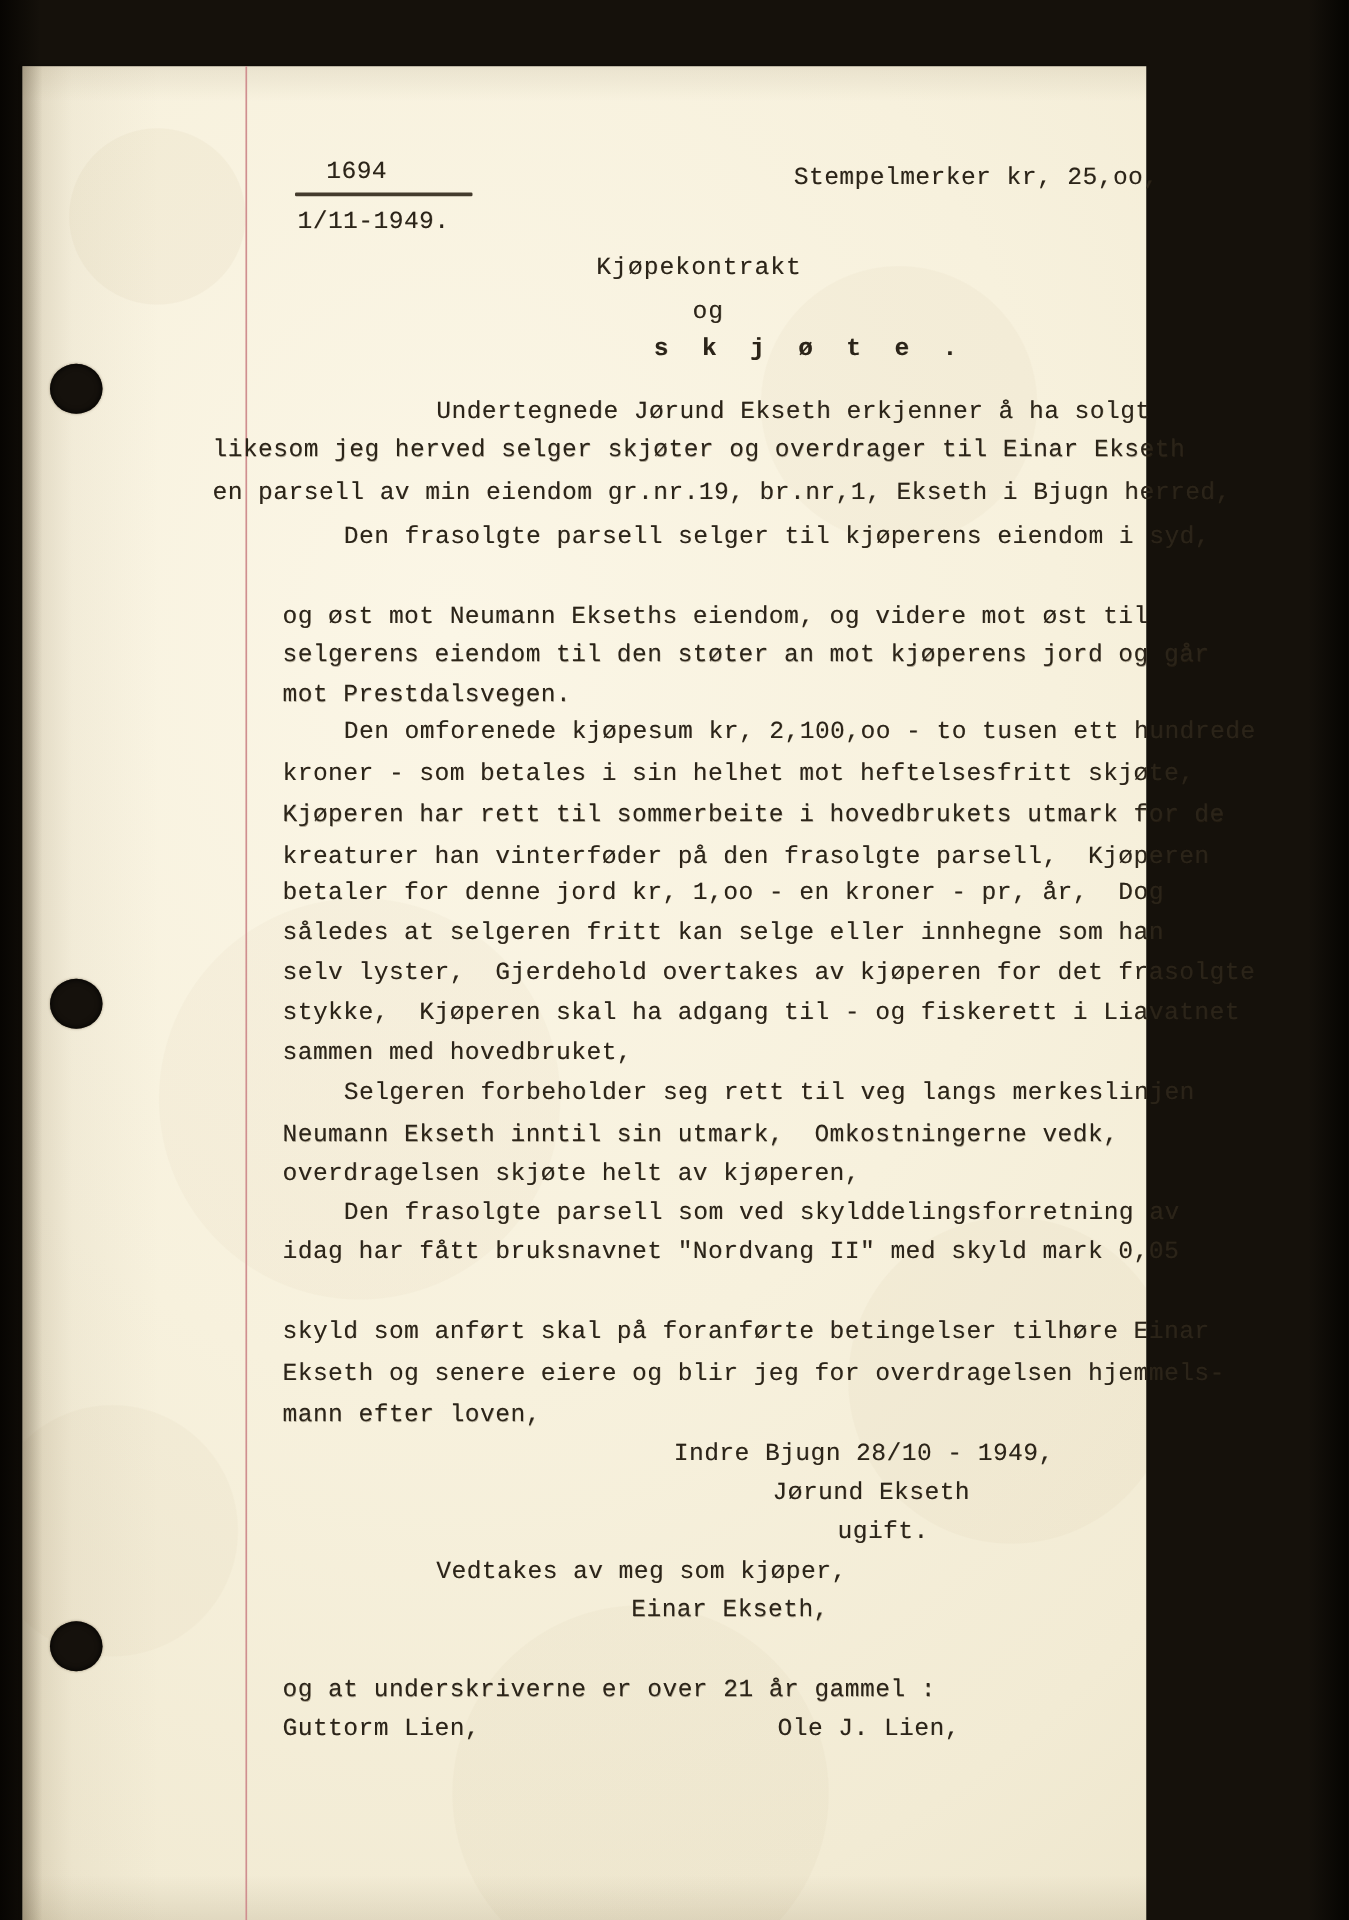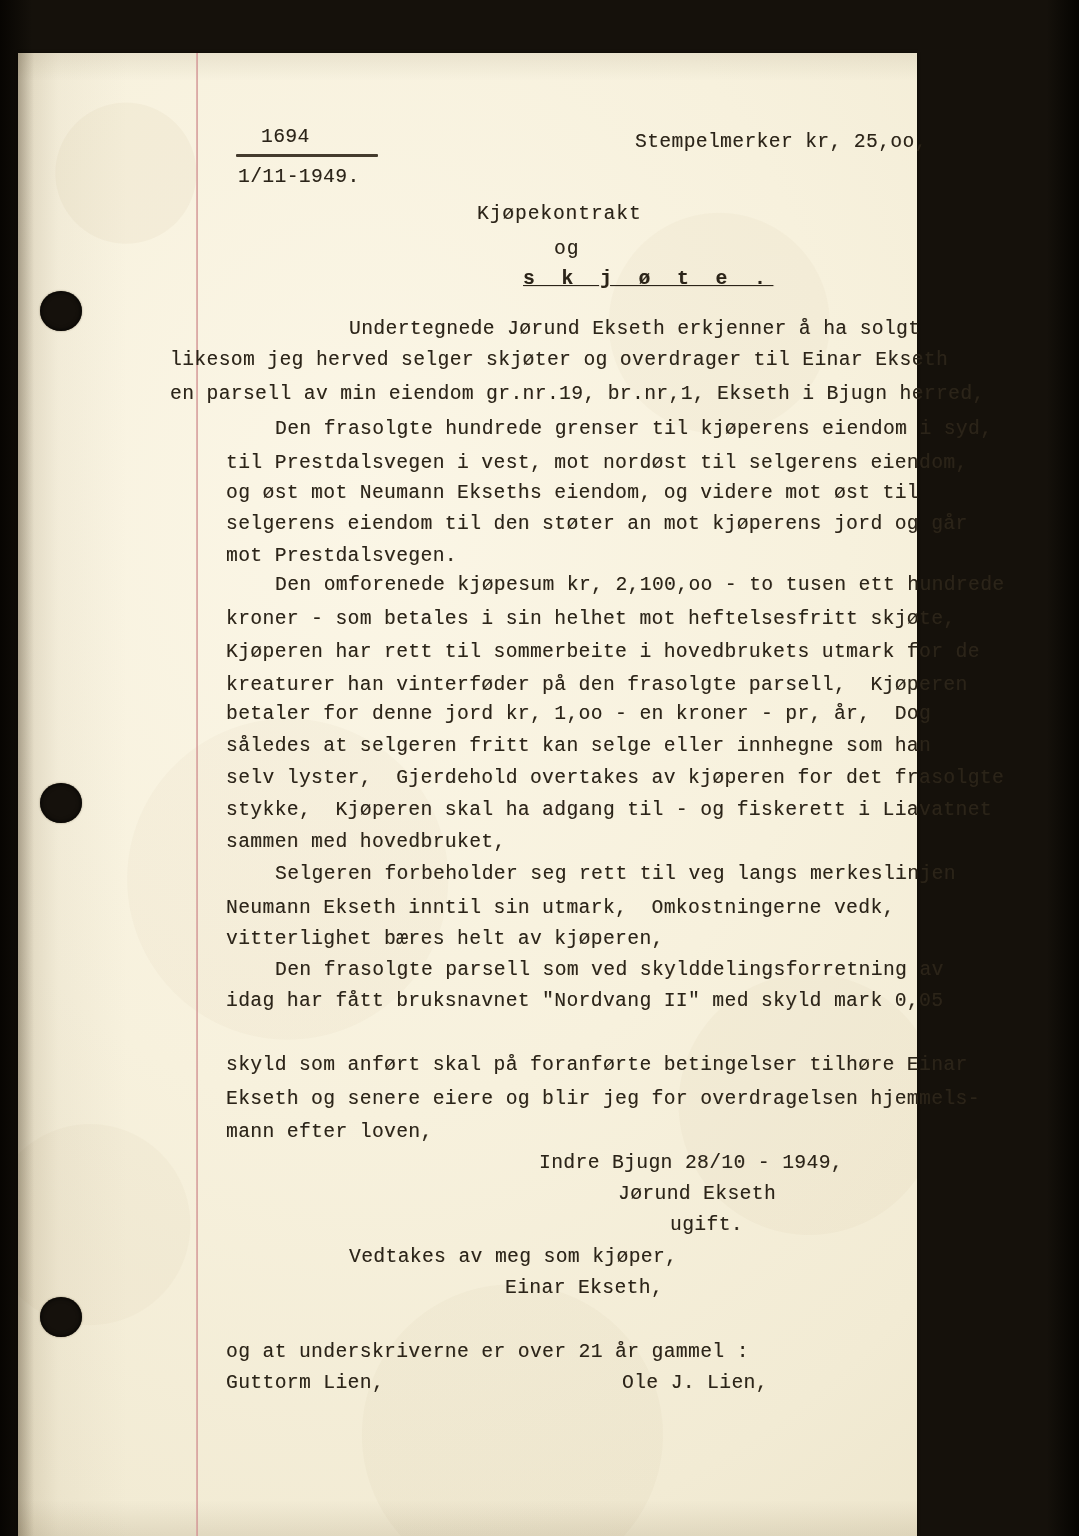--- a/index.html
+++ b/index.html
@@ -120,21 +120,21 @@
     border-radius: 1px;
     z-index: 4;
     opacity: .92;
   }
   .hdr-date  { left: 220px; top: 113px; }
   .hdr-stamp { left: 617px; top: 78px;  }
 
   
   .title-1 { left: 459px; top: 150px; letter-spacing: .9px; }
   .title-2 { left: 536px; top: 185px; letter-spacing: .9px; }
-  .title-3 { left: 505px; top: 215px; letter-spacing: 7.5px; font-weight: 600; text-decoration: underline; }
+  .title-3 { left: 505px; top: 215px; letter-spacing: 7.5px; font-weight: 600; }
 
   
   .b  { left: 208px; }
   .bi { left: 331px; } 
 
   
   .sg { }
 
   
   .edge-shade {
@@ -170,39 +170,38 @@
       
       <div class="ln title-1">Kjøpekontrakt</div>
       <div class="ln title-2">og</div>
       <div class="ln title-3">s k j ø t e .</div>
 
       
       <div class="ln bi" style="top:265px;">Undertegnede Jørund Ekseth erkjenner å ha solgt</div>
       <div class="ln" style="left:152px; top:296px;">likesom jeg herved selger skjøter og overdrager til Einar Ekseth</div>
       <div class="ln" style="left:152px; top:330px;">en parsell av min eiendom gr.nr.19, br.nr,1, Ekseth i Bjugn herred,</div>
 
-      <div class="ln" style="left:257px; top:365px;">Den frasolgte hundrede grenser til kjøperens eiendom i syd,</div>
-      <div class="ln b" style="top:399px;">til Prestdalsvegen i vest, mot nordøst til selgerens eiendom,</div>
+      <div class="ln" style="left:257px; top:365px;">Den frasolgte parsell selger til kjøperens eiendom i syd,</div>
       <div class="ln b" style="top:429px;text-align:right;">og øst mot Neumann Ekseths eiendom, og videre mot øst til</div>
       <div class="ln b" style="top:460px;">selgerens eiendom til den støter an mot kjøperens jord og går</div>
       <div class="ln b" style="top:492px;">mot Prestdalsvegen.</div>
 
       <div class="ln" style="left:257px; top:521px;">Den omforenede kjøpesum kr, 2,100,oo - to tusen ett hundrede</div>
       <div class="ln b" style="top:555px;">kroner - som betales i sin helhet mot heftelsesfritt skjøte,</div>
       <div class="ln b" style="top:588px;">Kjøperen har rett til sommerbeite i hovedbrukets utmark for de</div>
       <div class="ln b" style="top:621px;">kreaturer han vinterføder på den frasolgte parsell,  Kjøperen</div>
       <div class="ln b" style="top:650px;">betaler for denne jord kr, 1,oo - en kroner - pr, år,  Dog</div>
       <div class="ln b" style="top:682px;">således at selgeren fritt kan selge eller innhegne som han</div>
       <div class="ln b" style="top:714px;">selv lyster,  Gjerdehold overtakes av kjøperen for det frasolgte</div>
       <div class="ln b" style="top:746px;">stykke,  Kjøperen skal ha adgang til - og fiskerett i Liavatnet</div>
       <div class="ln b" style="top:778px;">sammen med hovedbruket,</div>
 
       <div class="ln" style="left:257px; top:810px;">Selgeren forbeholder seg rett til veg langs merkeslinjen</div>
       <div class="ln b" style="top:844px;">Neumann Ekseth inntil sin utmark,  Omkostningerne vedk,</div>
-      <div class="ln b" style="top:875px;">vitterlighet bæres helt av kjøperen,</div>
+      <div class="ln b" style="top:875px;">overdragelsen skjøte helt av kjøperen,</div>
 
       <div class="ln" style="left:257px; top:906px;">Den frasolgte parsell som ved skylddelingsforretning av</div>
       <div class="ln b" style="top:937px;">idag har fått bruksnavnet "Nordvang II" med skyld mark 0,05</div>
       <div class="ln b" style="top:1001px;">skyld som anført skal på foranførte betingelser tilhøre Einar</div>
       <div class="ln b" style="top:1035px;">Ekseth og senere eiere og blir jeg for overdragelsen hjemmels-</div>
       <div class="ln b" style="top:1068px;">mann efter loven,</div>
 
       
       <div class="ln sg" style="left:521px; top:1099px;">Indre Bjugn 28/10 - 1949,</div>
       <div class="ln sg" style="left:600px; top:1130px;">Jørund Ekseth</div>

